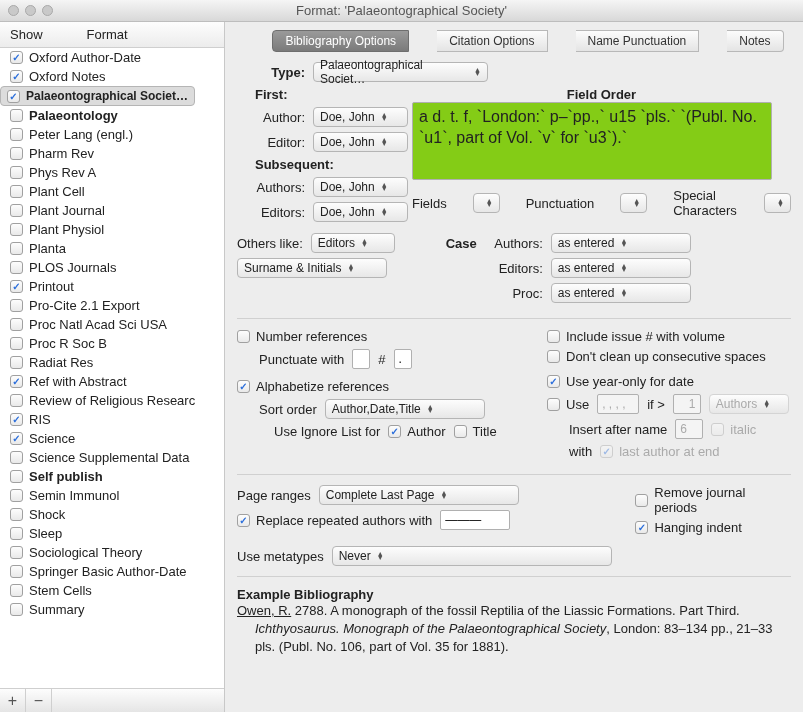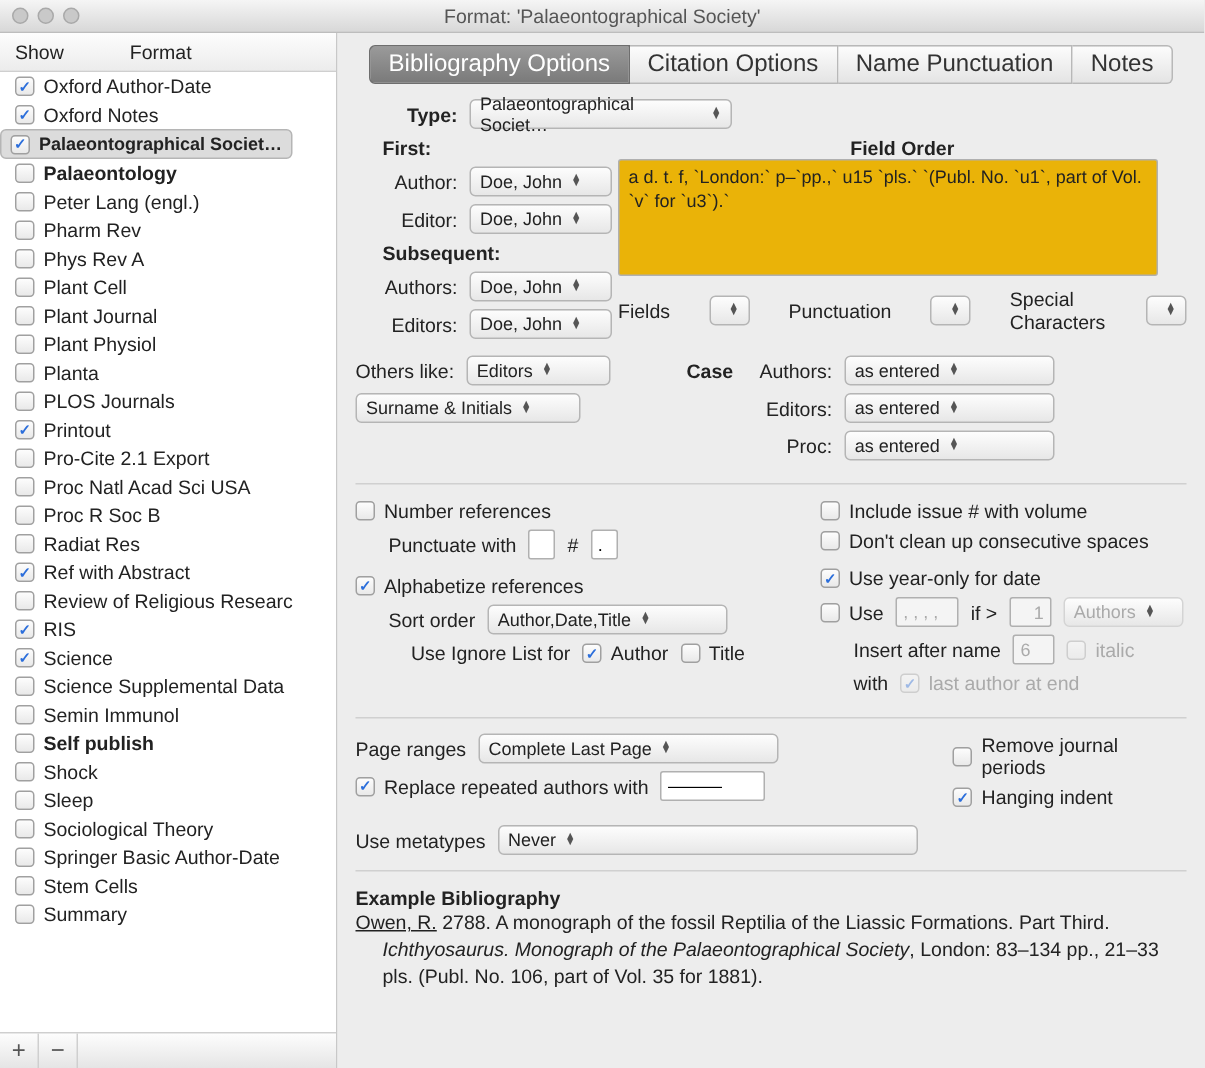--- a/index.html
+++ b/index.html
@@ -14,33 +14,33 @@
   .sidehead { display:flex; gap:44px; padding:5px 10px; background:linear-gradient(#fdfdfd,#ececec); border-bottom:1px solid #cfcfcf; font-size:13px; }
   .sidelist { flex:1; overflow:hidden; }
   .row { display:flex; align-items:center; gap:6px; padding:2px 10px; font-size:13px; white-space:nowrap; overflow:hidden; }
   .row.sel { background:#dcdcdc; font-weight:bold; }
   .cb { width:13px; height:13px; border:1px solid #a0a0a0; border-radius:3px; background:linear-gradient(#fdfdfd,#e9e9e9); display:flex; align-items:center; justify-content:center; font-size:10px; color:#2b6edb; }
   .cb.on::before { content:"✓"; font-weight:bold; }
   .sidefoot { height:24px; border-top:1px solid #cfcfcf; display:flex; align-items:center; background:linear-gradient(#fdfdfd,#e5e5e5); }
   .footbtn { width:26px; height:24px; border-right:1px solid #cfcfcf; display:flex; align-items:center; justify-content:center; font-size:16px; color:#555; }
   .content { flex:1; background:#ededed; padding:8px 12px 0 12px; overflow:hidden; }
   .tabs { display:flex; justify-content:center; gap:0; margin-bottom:10px; }
-  .tab { padding:3px 12px; background:linear-gradient(#fcfcfc,#e4e4e4); border:1px solid #b8b8b8; font-size:16px; color:#333; }
+  .tab { padding:3px 12px; background:linear-gradient(#fcfcfc,#e4e4e4); border:1px solid #b8b8b8; font-size:12px; color:#333;margin-left:28px; }
   .tab + .tab { border-left:none; }
   .tab:first-child { border-top-left-radius:4px; border-bottom-left-radius:4px; }
   .tab:last-child { border-top-right-radius:4px; border-bottom-right-radius:4px; }
   .tab.active { background:linear-gradient(#9a9a9a,#7a7a7a); color:#fff; border-color:#6e6e6e; }
   .line { display:flex; align-items:center; gap:8px; margin-bottom:5px; }
   .bold { font-weight:bold; }
   .sel { display:inline-flex; align-items:center; background:linear-gradient(#fdfdfd,#e7e7e7); border:1px solid #b5b5b5; border-radius:4px; padding:1px 6px; height:20px; font-size:12px; }
   .sel .arr { margin-left:6px; display:inline-flex; flex-direction:column; line-height:4px; font-size:7px; color:#555; }
   .sel.disabled { color:#aaa; border-color:#d4d4d4; }
   .txt { background:#fff; border:1px solid #b0b0b0; border-radius:2px; height:20px; padding:1px 4px; font-size:12px; }
   .txt.disabled { color:#aaa; background:#f4f4f4; }
-  .bigbox { background:#eab308; border:1px solid #b0b0b0; border-radius:2px; padding:4px 6px; font-size:12px; font-family:inherit; width:360px; height:78px; line-height:1.3; }
+  .bigbox { background:#84cc16; border:1px solid #b0b0b0; border-radius:2px; padding:4px 6px; font-size:16px; font-family:inherit; width:360px; height:78px; line-height:1.3; }
   .topgrid { display:flex; gap:4px; }
   .leftcol { width:190px; }
   .lblr { width:68px; text-align:right; display:inline-block; }
   .hr { border:none; border-top:1px solid #d0d0d0; margin:10px 0; }
   .cols2 { display:flex; gap:30px; }
   .cbi { display:inline-flex; align-items:center; gap:6px; font-size:13px; }
   .example { font-size:13px; line-height:1.4; padding-left:18px; text-indent:-18px; }
   .example .u { text-decoration:underline; }
   .example .i { font-style:italic; }
   .cb.disabled { opacity:.4; }
@@ -127,24 +127,24 @@
             <span class="cb on"></span>
             <span>RIS</span>
           </div><div class="row">
             <span class="cb on"></span>
             <span>Science</span>
           </div><div class="row">
             <span class="cb"></span>
             <span>Science Supplemental Data</span>
           </div><div class="row">
             <span class="cb"></span>
+            <span style="font-weight: bold;">Self publish</span>
+          </div><div class="row">
+            <span class="cb"></span>
             <span>Semin Immunol</span>
-          </div><div class="row">
-            <span class="cb"></span>
-            <span style="font-weight: bold;">Self publish</span>
           </div><div class="row">
             <span class="cb"></span>
             <span>Shock</span>
           </div><div class="row">
             <span class="cb"></span>
             <span>Sleep</span>
           </div><div class="row">
             <span class="cb"></span>
             <span>Sociological Theory</span>
           </div><div class="row">
@@ -233,21 +233,21 @@
                 <span class="arr">▲<br>▼</span>
               </span>
           </div>
         </div>
       </div>
 
       <div class="cols2" style="margin-top:6px">
         <div>
           <div class="line">
               <span>Others like:</span>
-            <span class="sel" style="width:96px">
+            <span class="sel" style="width:84px">
                 <span>Editors</span>
                 <span class="arr">▲<br>▼</span>
               </span>
             </div>
           <div class="line">
               <span class="sel" style="width:150px">
                 <span>Surname &amp; Initials</span>
                 <span class="arr">▲<br>▼</span>
               </span>
             </div>

